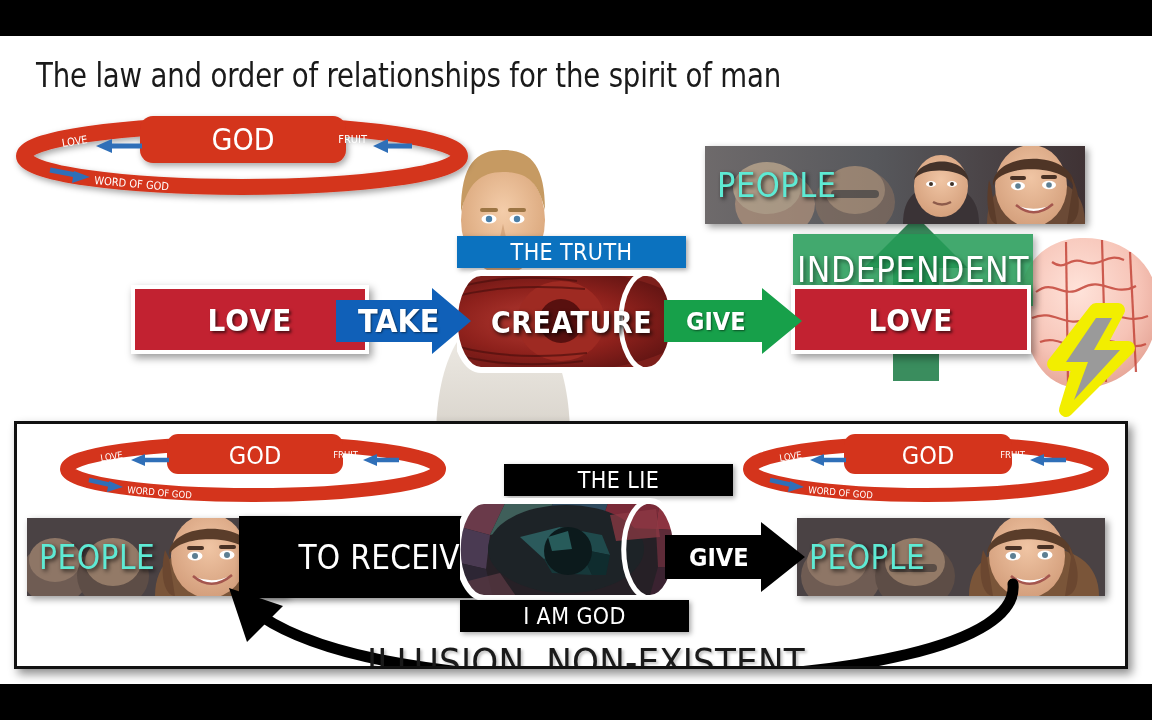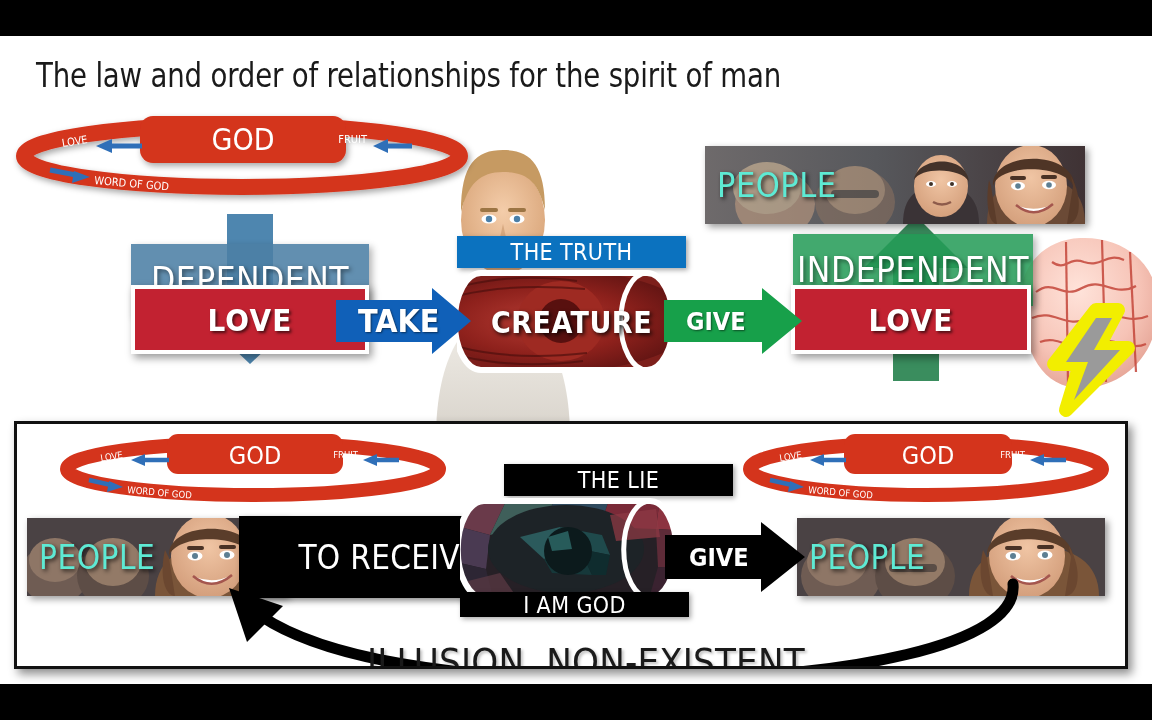--- a/index.html
+++ b/index.html
@@ -351,30 +351,20 @@
         </g>
       </svg>
     </div>
     <div class="brain-art" style="left:1036px; top:272px; width:110px; height:104px; z-index:9;">
       <svg viewBox="0 0 110 104">
         <polygon points="60,2 18,56 44,56 30,102 92,40 62,40 82,2" fill="#f2ee00" stroke="#f2ee00" stroke-width="14" stroke-linejoin="round"></polygon>
         <polygon points="60,10 30,54 52,54 38,92 84,42 58,42 76,10" fill="#9a9a9a"></polygon>
       </svg>
     </div>
 
-    <div class="dep-wrap" style="left:131px; top:186px; width:238px; height:118px; z-index:4;">
-      <div class="bigarrow" style="left:62px; top:-8px; width:114px; height:150px;">
-        <svg viewBox="0 0 114 150" style="width:100%;height:100%;overflow:visible;">
-          <polygon points="34,0 80,0 80,100 110,100 57,150 4,100 34,100" fill="#3f7ca8" opacity="0.92"></polygon>
-        </svg>
-      </div>
-      <div class="dep-band" style="top:22px; height:72px;">
-        <span>DEPENDENT</span>
-      </div>
-    </div>
 
     <div class="indep-wrap" style="left:793px; top:182px; width:240px; height:120px; z-index:4;">
       <div class="bigarrow" style="left:68px; top:-2px; width:110px; height:165px;">
         <svg viewBox="0 0 110 165" style="width:100%;height:100%;overflow:visible;">
           <polygon points="55,0 107,52 78,52 78,165 32,165 32,52 3,52" fill="#1f7d48" opacity="0.88"></polygon>
         </svg>
       </div>
       <div class="indep-band" style="top:16px; height:72px;">
         <span>INDEPENDENT</span>
       </div>
@@ -564,21 +554,21 @@
                 <ellipse cx="108" cy="54" rx="24" ry="24" fill="#0c1a1c"></ellipse>
                 <polygon points="88,40 108,34 112,52 92,54" fill="#2e6b6a" opacity="0.8"></polygon>
                 <polygon points="0,86 40,76 60,105 0,105" fill="#5c3a44" opacity="0.7"></polygon>
                 <polygon points="150,18 196,12 200,40 156,44" fill="#8e3a44" opacity="0.75"></polygon>
               </g>
               <path d="M24 4 H190 A26 48 0 0 1 190 101 H24 A26 48 0 0 1 24 4 Z" fill="none" stroke="#ffffff" stroke-width="6"></path>
               <path d="M190 4 A26 48 0 0 0 190 101" fill="none" stroke="#ffffff" stroke-width="5"></path>
             </svg>
           </div>
         </div>
-        <div class="cap" style="top:128px; height:25px; background:#000;">
+        <div class="cap" style="top:136px; height:32px; background:#000;">
           <span>I AM GOD</span>
         </div>
       </div>
 
       <div class="chip-arrow" style="left:648px; top:98px; width:140px; height:70px; z-index:12;">
         <svg width="140" height="70" viewBox="0 0 140 70">
           <polygon points="0,13 96,13 96,0 140,35 96,70 96,57 0,57" fill="#000000"></polygon>
         </svg>
         <span class="chip-label" style="left:24px; font-size:25px;">GIVE</span>
       </div>

